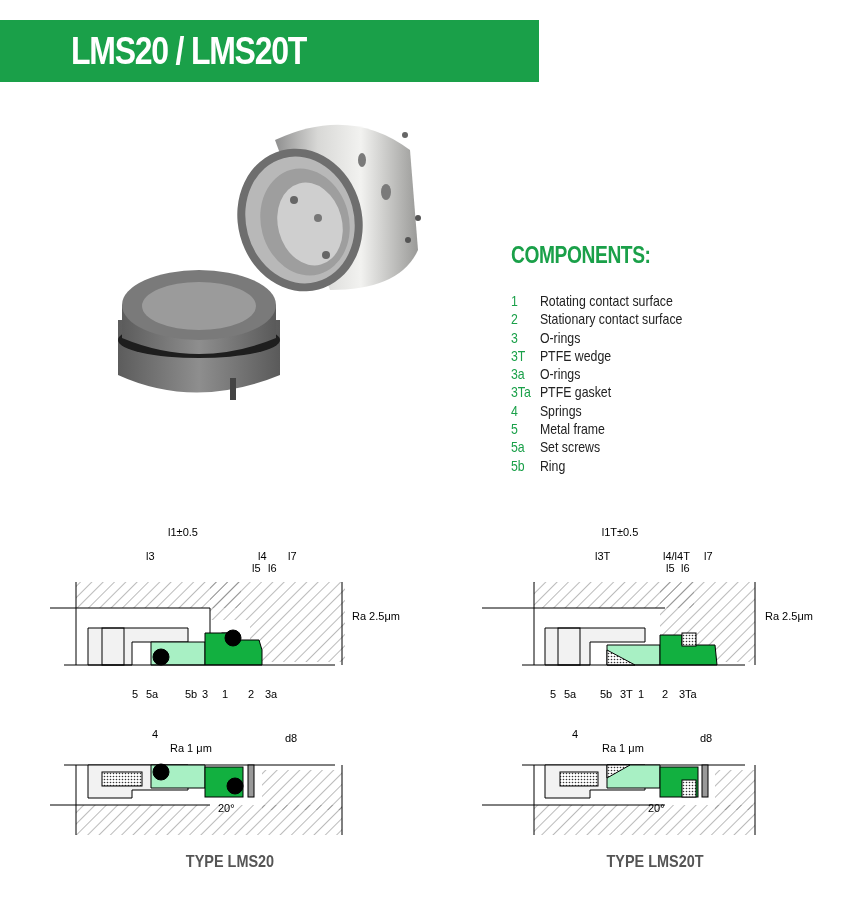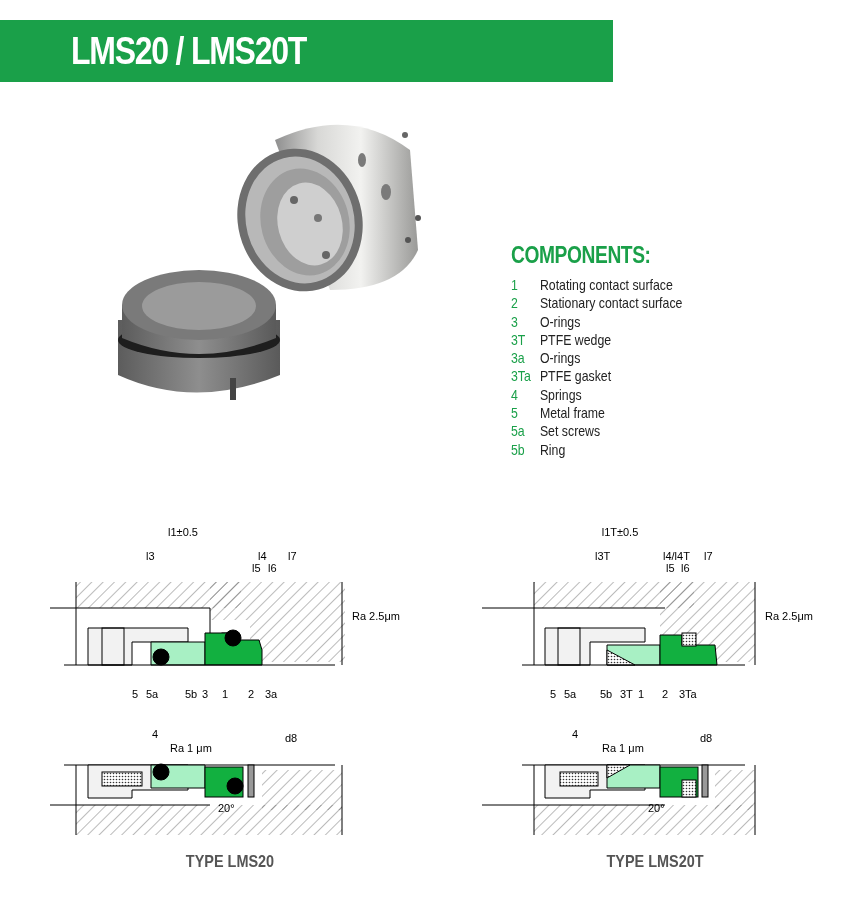--- a/index.html
+++ b/index.html
@@ -1,22 +1,22 @@
 <!DOCTYPE html>
 <html><head>
 <meta charset="utf-8">
 <style>
   html,body{margin:0;padding:0;background:#fff;}
   body{width:860px;height:899px;position:relative;overflow:hidden;font-family:"Liberation Sans",sans-serif;}
-  .banner{position:absolute;left:0;top:20px;width:613px;height:62px;background:#1aa049;}
+  .banner{position:absolute;left:0;top:20px;width:539px;height:62px;background:#1aa049;}
   .banner-title{position:absolute;left:71px;top:8px;color:#fff;font-family:"Liberation Sans",sans-serif;font-weight:bold;font-size:39px;letter-spacing:-1.5px;transform:scaleX(0.82);transform-origin:left center;line-height:46px;white-space:nowrap;}
   .photo{position:absolute;left:100px;top:110px;width:340px;height:300px;}
   .components{position:absolute;left:511px;top:240px;}
   .comp-title{color:#1aa049;font-weight:bold;font-size:24px;letter-spacing:-0.5px;transform:scaleX(0.8);transform-origin:left center;white-space:nowrap;line-height:30px;}
-  .comp-list{margin-top:6px;}
+  .comp-list{margin-top:22px;}
   .comp-row{height:18.3px;font-size:14.5px;line-height:18px;white-space:nowrap;transform:scaleX(0.85);transform-origin:left center;}
   .comp-num{display:inline-block;width:34px;color:#1aa049;}
   .comp-label{color:#222;}
   .drawing{position:absolute;}
   .caption{position:absolute;color:#555;font-weight:bold;font-size:17px;transform:scaleX(0.85);transform-origin:center;white-space:nowrap;text-align:center;}
   svg text{font-family:"Liberation Sans",sans-serif;}
 </style>
 </head>
 <body>
 

